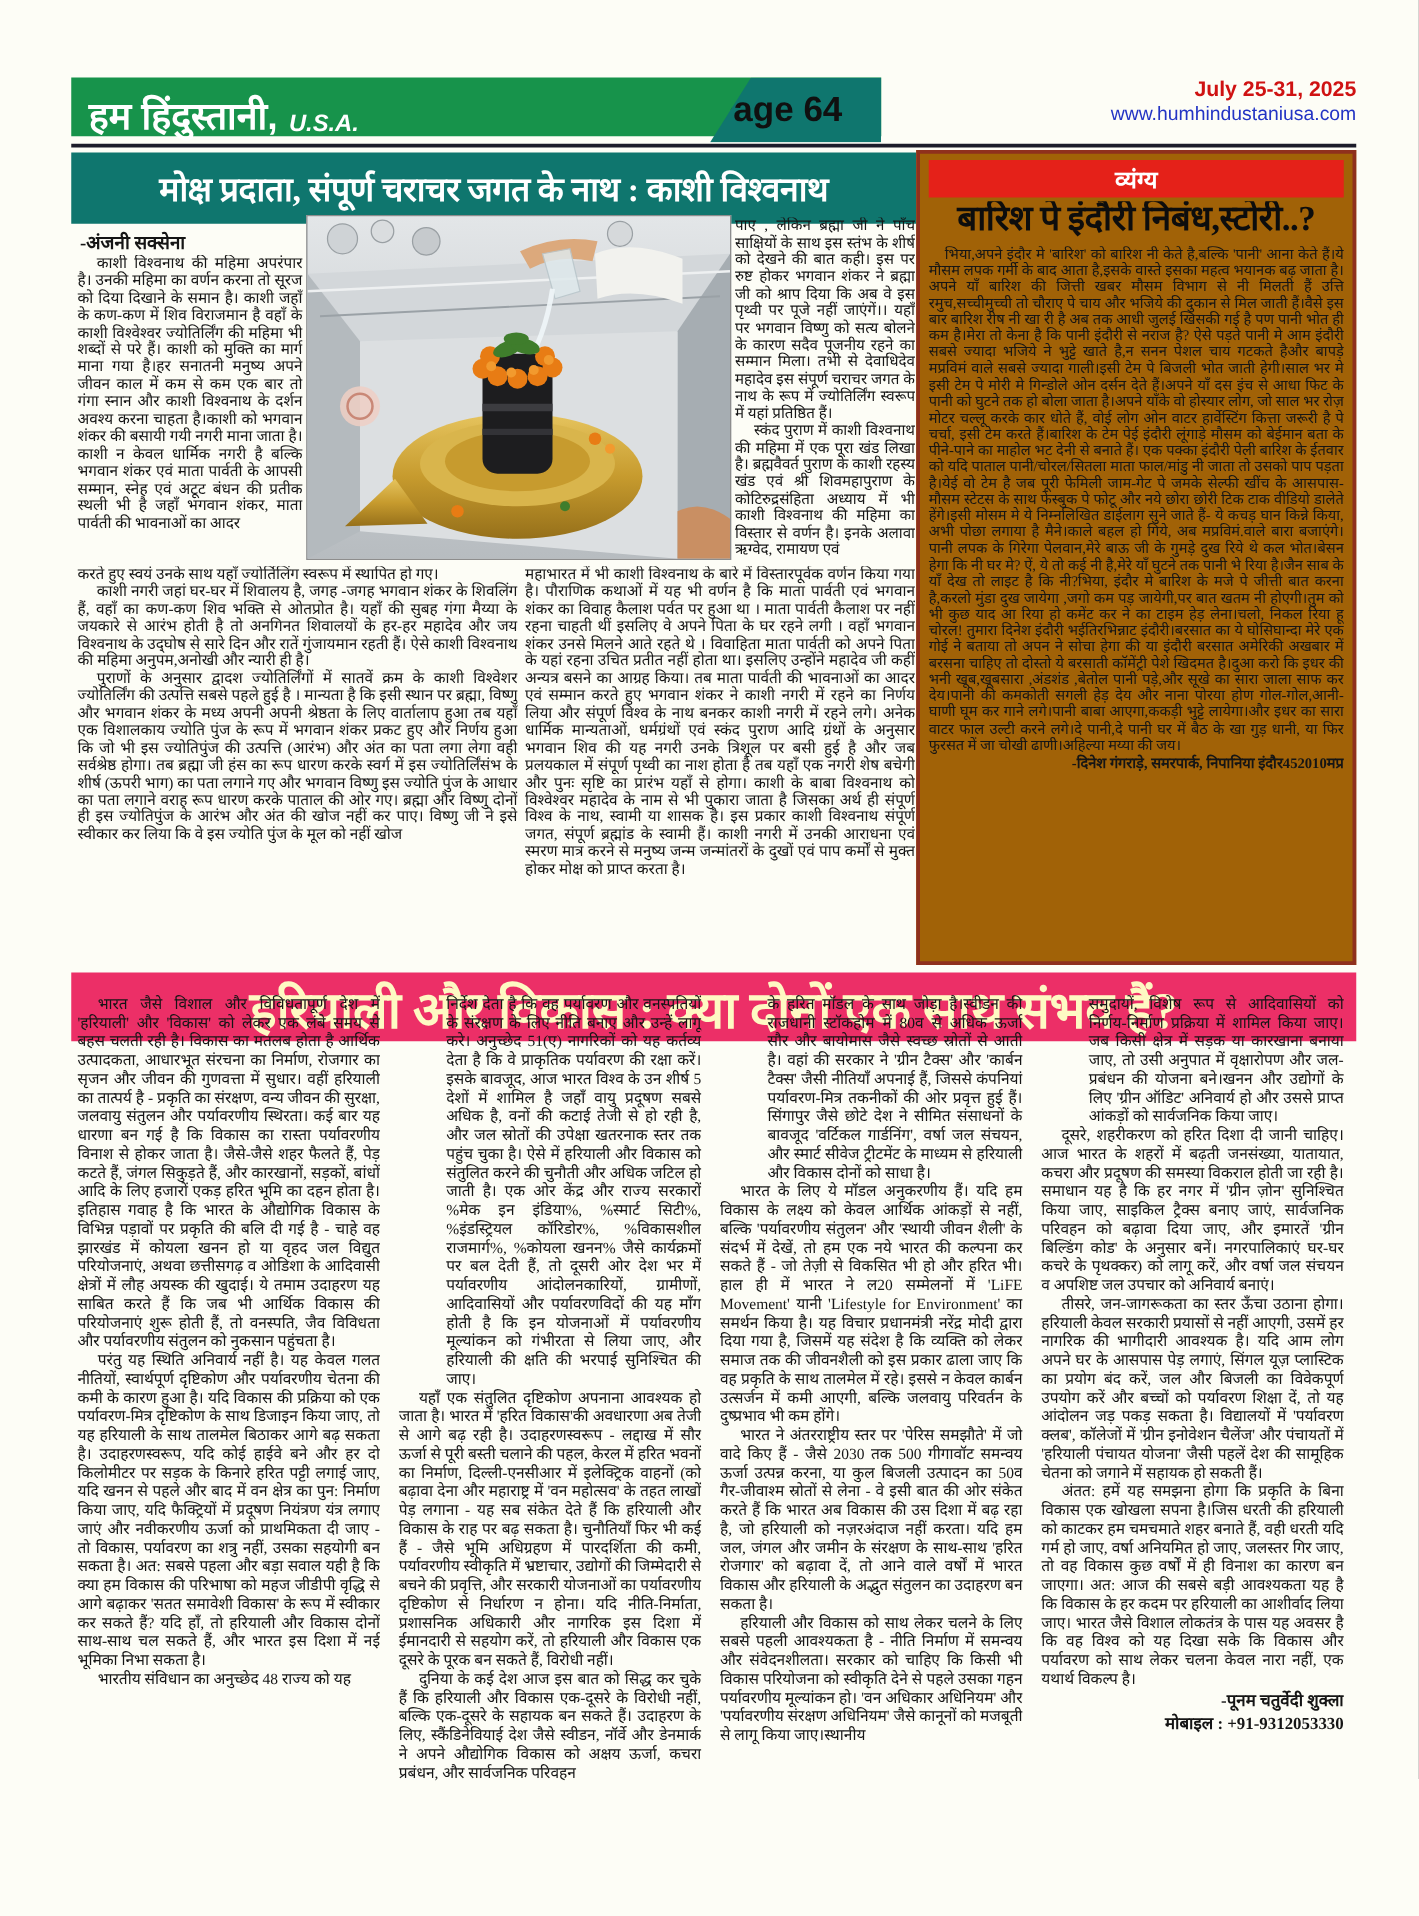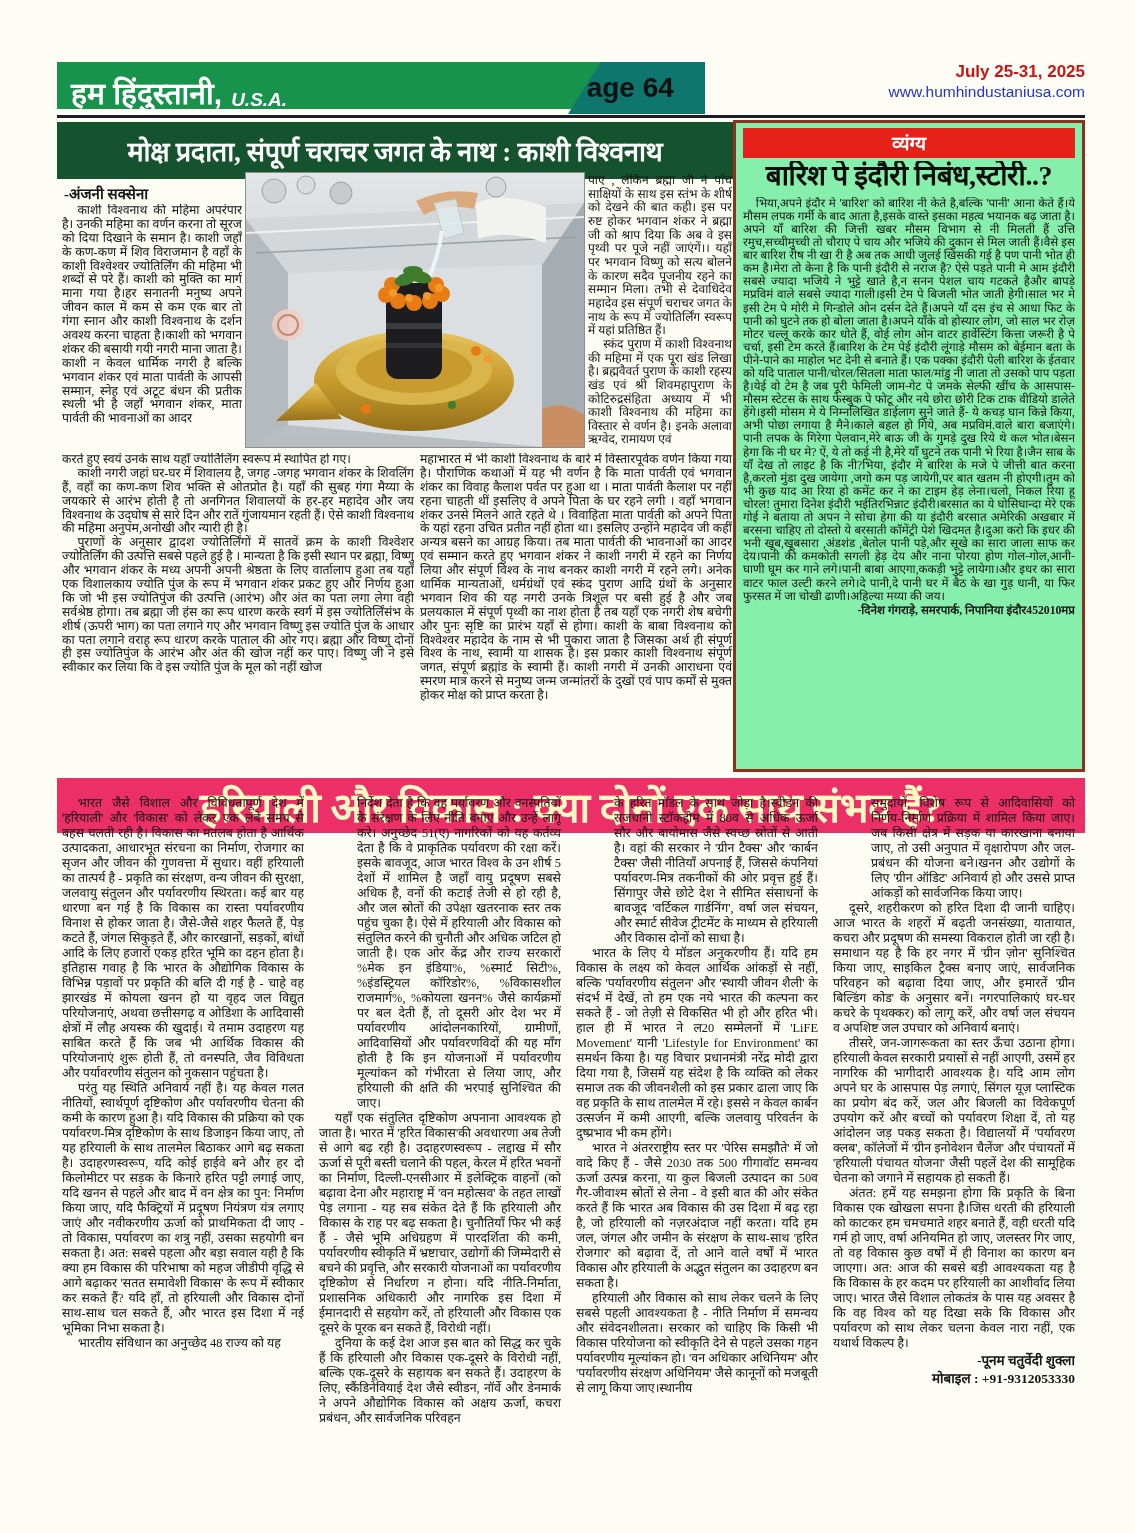--- a/index.html
+++ b/index.html
@@ -16,35 +16,35 @@
   .page-chip{left:568px;top:62px;width:137px;height:52px;background:#0f766e;
              clip-path:polygon(24% 0,100% 0,100% 100%,0 100%);
              display:flex;align-items:center;justify-content:flex-start;}
   .page-chip span{font-family:"Liberation Sans",sans-serif;font-weight:bold;font-size:28px;color:#101010;}
   .date-block{right:50px;top:61px;text-align:right;font-family:"Liberation Sans",sans-serif;line-height:1.25;}
   .date-line{color:#cf1212;font-weight:bold;font-size:17px;}
   .site-line{color:#2334c4;font-weight:normal;font-size:15.5px;}
   .masthead-rule{left:57px;top:115px;width:1028px;height:3px;background:#1c1c2a;}
 
   
-  .kashi-band{left:57px;top:122px;width:676px;height:57px;background:#14532d;
+  .kashi-band{left:57px;top:122px;width:676px;height:57px;background:#0f766e;
               display:flex;align-items:center;justify-content:center;overflow:hidden;}
   .kashi-band h1{color:#fff;font-size:27px;font-weight:bold;margin:0;white-space:nowrap;letter-spacing:-.3px;}
   .byline1{left:64px;top:183px;font-weight:bold;font-size:15px;text-align:right;}
   .photo-frame{left:245px;top:172px;width:340px;height:276px;border:1px solid #8d8d8d;background:#c7cbce;}
   .textcol{text-align:justify;overflow:hidden;font-size:12.3px;line-height:1.13;}
   .textcol p{margin:0;text-indent:1.25em;}
   .textcol.cont p:first-child{text-indent:0;}
   .kashi-col-left{left:62px;top:204px;width:180px;height:246px;}
   .kashi-col-right{left:588px;top:174px;width:144px;height:276px;font-size:12.1px;}
   .kashi-col-botleft{left:62px;top:453px;width:352px;height:316px;}
   .kashi-col-botright{left:420px;top:453px;width:312px;height:318px;}
 
   
-  .satire-box{left:733px;top:120px;width:352px;height:652px;background:#86efac;
+  .satire-box{left:733px;top:120px;width:352px;height:652px;background:#a16207;
               border:3px solid #8f301d;padding:5px 7px;}
   .satire-banner{background:#e52119;height:30px;display:flex;align-items:center;justify-content:center;margin-bottom:2px;}
   .satire-banner span{color:#fff;font-weight:bold;font-size:19px;font-family:"Liberation Sans",sans-serif;}
   .satire-headline{font-size:28px;font-weight:bold;text-align:center;margin:3px 0 5px;line-height:1.1;
                    white-space:nowrap;overflow:hidden;letter-spacing:-.4px;color:#0d0d0d;}
   .satire-body{font-size:11.7px;line-height:1.12;text-align:justify;height:545px;overflow:hidden;}
   .satire-body p{margin:0;text-indent:1.1em;}
   .satire-signoff{font-weight:bold;text-align:right;margin-top:1px;}
 
   

